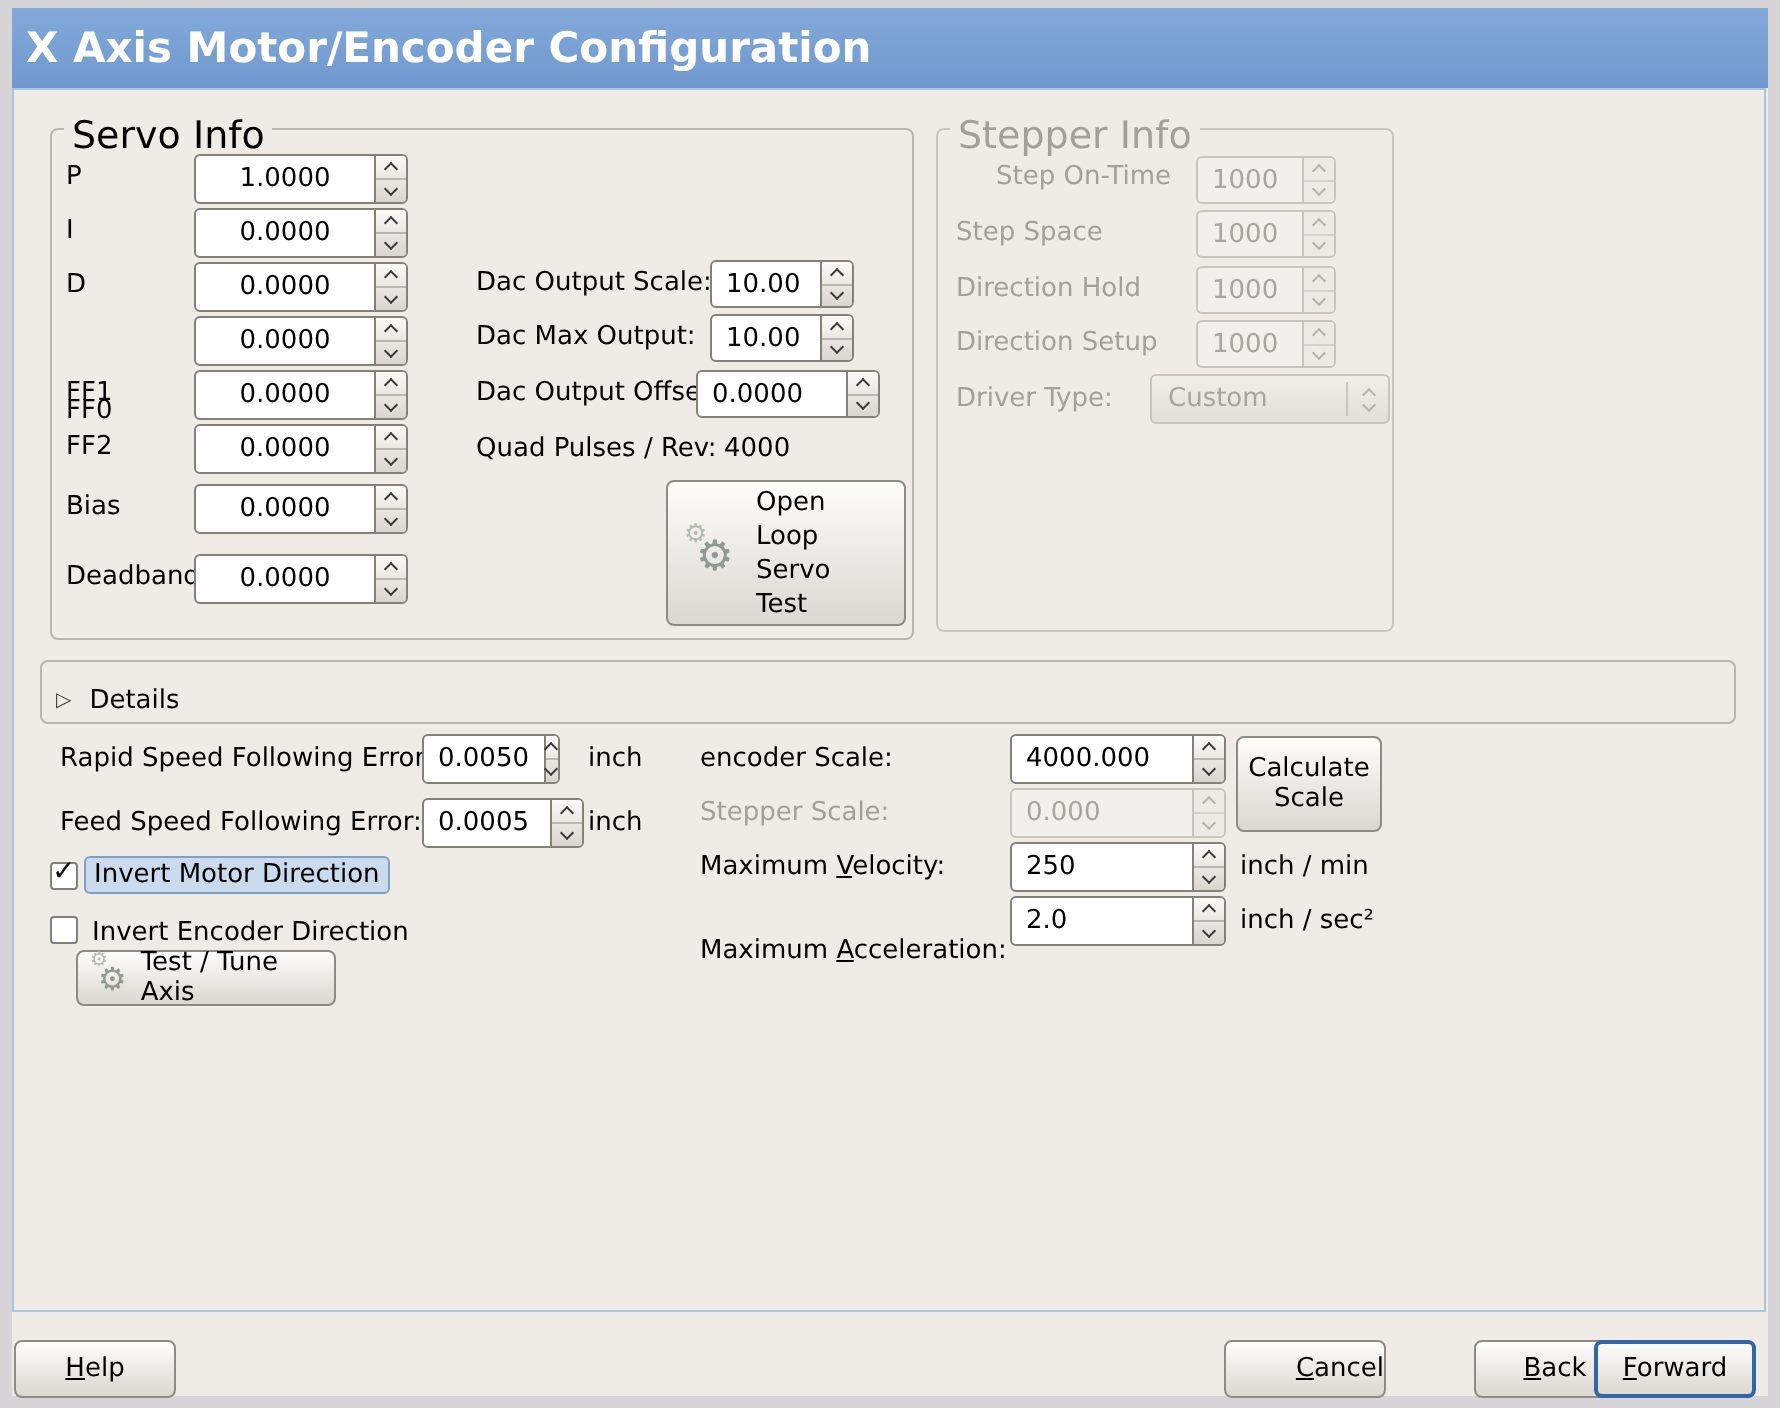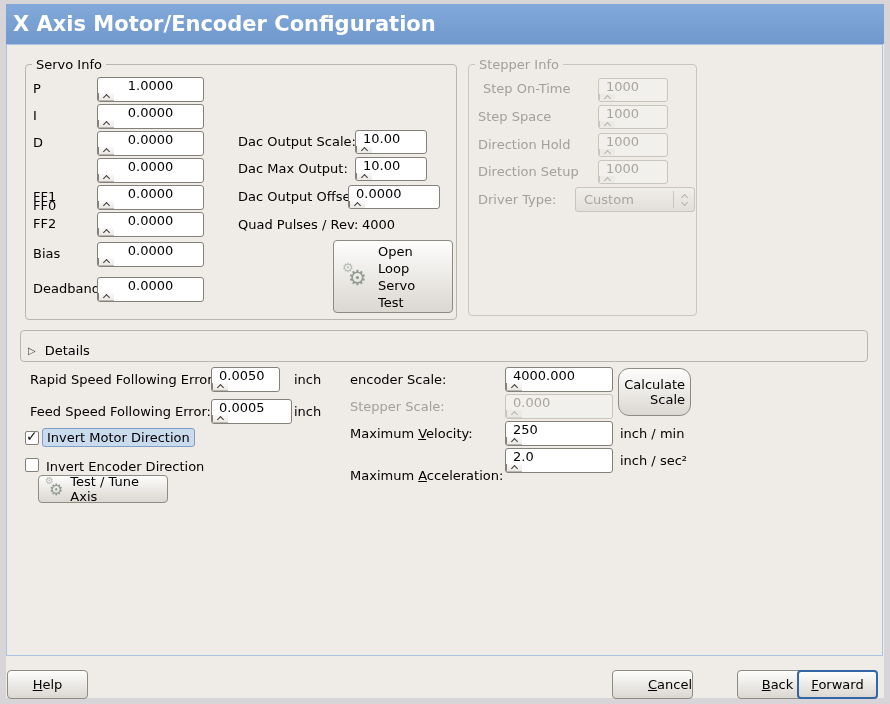--- a/index.html
+++ b/index.html
@@ -6,24 +6,24 @@
   body { font-family:"DejaVu Sans","Liberation Sans",sans-serif; background:#555; }
   .window { position:relative; width:890px; height:704px; background:#d8d5d9; overflow:hidden; }
   .inner-bg { position:absolute; left:6px; top:4px; width:878px; height:694px; background:#efebe7; }
   .titlebar { position:absolute; left:6px; top:4px; width:878px; height:40px;
     background:linear-gradient(#82a9d9,#7098cd); color:#fff; font-weight:bold; font-size:21px;
     display:flex; align-items:center; padding-left:7px; }
   .content-box { position:absolute; left:6px; top:44px; width:877px; height:612px;
     border:1px solid #a9c4e0; background:#efebe7; }
   .frame { position:absolute; border:1px solid #b8b4ae; border-radius:4px; }
   .frame.dis-frame { border-color:#c9c5c0; }
-  .frame-label { position:absolute; background:#efebe7; padding:0 4px; font-size:13px; white-space:nowrap; }
+  .frame-label { position:absolute; background:#efebe7; padding:0 4px; font-size:19px; white-space:nowrap; }
   .lbl { position:absolute; font-size:13px; color:#000; white-space:nowrap; }
   .dis { color:#a3a099 !important; }
-  .spinbox { position:absolute; display:flex; height:25px; border:1px solid #84807a; border-radius:3px; background:#fff; overflow:hidden;flex-direction:column; }
+  .spinbox { position:absolute; display:flex; height:25px; border:1px solid #84807a; border-radius:3px; background:#fff; overflow:hidden; }
   .spinbox .val { flex:1; font-size:13px; display:flex; align-items:center; padding:0 7px; color:#000; }
   .spinbox .val.center { justify-content:center; padding:0; }
   .spin { width:16px; border-left:1px solid #84807a; display:flex; flex-direction:column; background:linear-gradient(#fbfaf9,#d9d5cf); }
   .spin > div { flex:1; display:flex; align-items:center; justify-content:center; }
   .spin > div:first-child { border-bottom:1px solid #b9b5af; }
   .chu,.chd { width:5px; height:5px; border:0 solid #3a3a3a; border-left-width:1.6px; border-top-width:1.6px; }
   .chu { transform:rotate(45deg); margin-top:2px; }
   .chd { transform:rotate(-135deg); margin-bottom:2px; }
   .spinbox.disabled { border-color:#c8c4be; background:#f2f0ec; }
   .spinbox.disabled .val { color:#a8a49e; }
@@ -216,21 +216,21 @@
     <span class="gear-box" style="width:30px; height:30px;">
       <span class="gear-small" style="left:0; top:-2px; font-size:13px;">⚙</span>
       <span class="gear-big" style="left:6px; top:4px; font-size:21px;">⚙</span>
     </span>
     <span class="multiline" style="width:50px; line-height:17px;">Open Loop Servo Test</span>
   </div>
 
   <div class="frame dis-frame" style="left:468px; top:64px; width:229px; height:252px;"></div>
   <div class="frame-label dis" style="left:475px; top:57px;">Stepper Info</div>
 
-  <div class="lbl dis" style="left:483px; top:81px;">Step On-Time</div>
+  <div class="lbl dis" style="left:498px; top:81px;">Step On-Time</div>
   <div class="spinbox disabled" style="left:598px; top:78px; width:70px; height:24px;">
     <div class="val">1000</div>
     <div class="spin">
         <div>
           <span class="chu"></span>
         </div>
         <div>
           <span class="chd"></span>
         </div>
       </div>
@@ -324,21 +324,21 @@
     <div class="val">4000.000</div>
     <div class="spin">
         <div>
           <span class="chu"></span>
         </div>
         <div>
           <span class="chd"></span>
         </div>
       </div>
   </div>
-  <div class="btn" style="left:618px; top:368px; width:73px; height:48px; justify-content:flex-start; padding:0 5px; text-align:right;border-radius:11px;">
+  <div class="btn" style="left:618px; top:368px; width:73px; height:48px; justify-content:flex-start; padding:0 5px; text-align:center;">
     <span>Calculate Scale</span>
   </div>
 
   <div class="lbl dis" style="left:350px; top:399px;">Stepper Scale:</div>
   <div class="spinbox disabled" style="left:505px; top:394px; width:108px;">
     <div class="val">0.000</div>
     <div class="spin">
         <div>
           <span class="chu"></span>
         </div>

